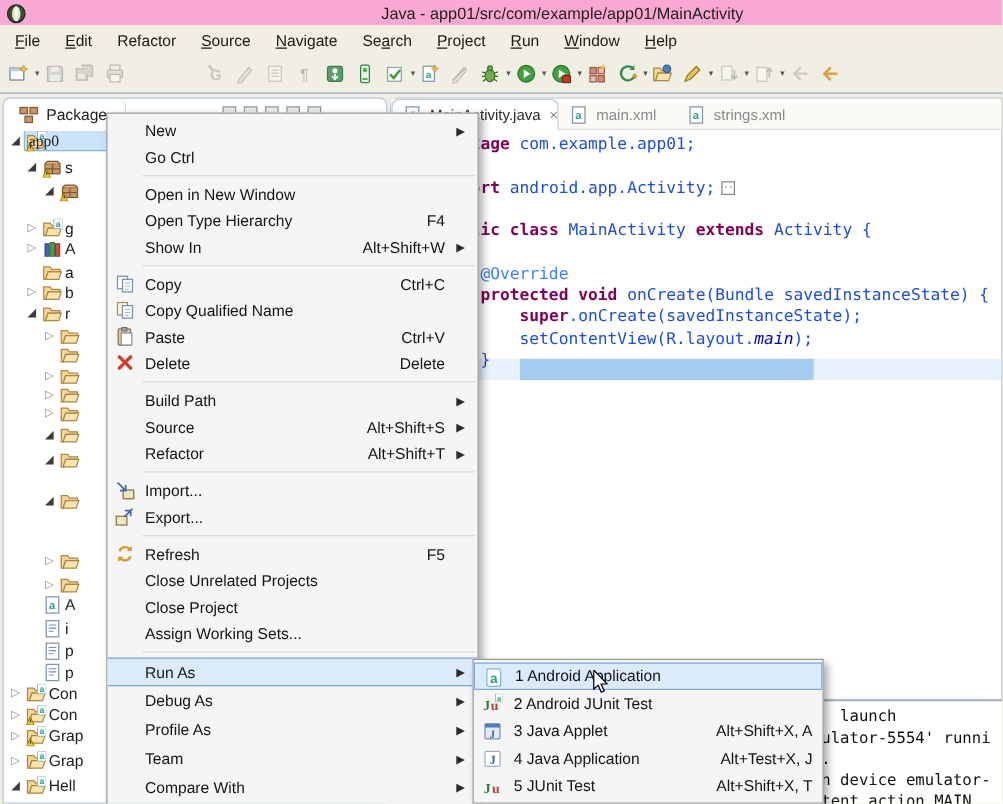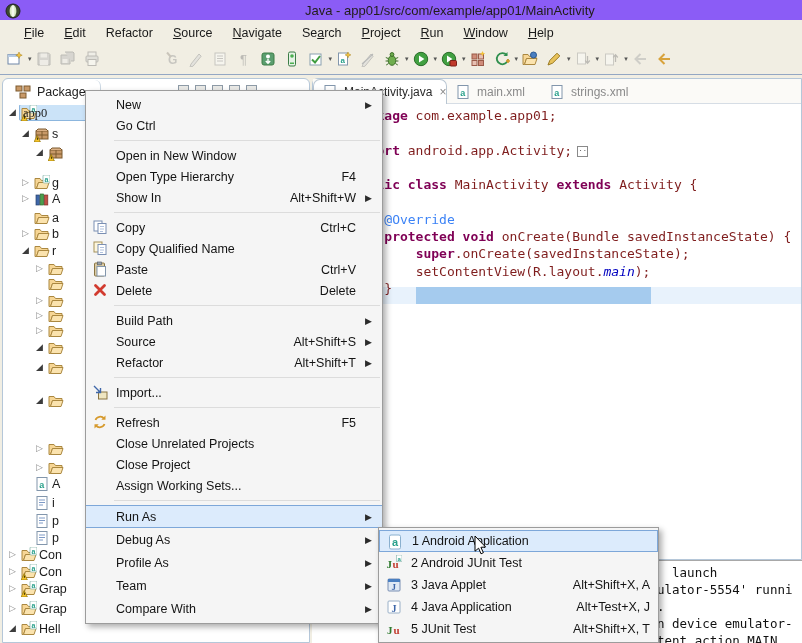--- a/index.html
+++ b/index.html
@@ -1,22 +1,22 @@
 <!DOCTYPE html>
 <html><head>
 <meta charset="utf-8">
 <style>
   html,body{margin:0;padding:0;width:802px;height:643px;overflow:hidden;
     font-family:"Liberation Sans",sans-serif;background:#f1eee3;position:relative;}
   *{box-sizing:border-box;}
   
-  #titlebar{position:absolute;left:0;top:0;width:802px;height:20px;background:#8b5cf6;}
+  #titlebar{position:absolute;left:0;top:0;width:802px;height:20px;background:#f9a8d4;}
   #titlebar .ticon{position:absolute;left:5px;top:3px;width:16px;height:16px;}
   #titlebar .ttext{position:absolute;left:305px;top:3px;font-size:13px;color:#211d18;white-space:nowrap;}
-  #menubar{position:absolute;left:0;top:22px;width:656px;height:22px;background:#f1eee3;display:flex;align-items:center;padding-left:14px;}
+  #menubar{position:absolute;left:0;top:22px;width:656px;height:22px;background:#f1eee3;display:flex;align-items:center;padding-left:2px;}
   .mb-item{font-size:12.5px;color:#1a1a1a;padding:3px 10px;white-space:nowrap;}
   .mb-item u{text-decoration:underline;}
   #toolbar{position:absolute;left:0;top:44px;width:802px;height:31px;background:#f1eee3;
     border-bottom:1px solid #94a7c3;display:flex;align-items:center;padding-left:3px;}
   .tb-btn{width:22px;height:22px;display:flex;align-items:center;justify-content:center;flex:0 0 auto;margin:0 1px;position:relative;}
   .tb-btn.dis{opacity:.42;filter:grayscale(80%);}
   .tb-dd{font-size:7px;color:#555;margin-left:1px;flex:0 0 auto;}
   .tb-spacer{width:56px;flex:0 0 auto;}
   .icn{display:inline-flex;width:16px;height:16px;}
   
@@ -41,21 +41,21 @@
   #ed-tabs{position:absolute;left:0;top:0;right:0;height:25px;background:#fbfaf7;border-bottom:1px solid #d6dde5;display:flex;}
   .ed-tab{height:25px;display:flex;align-items:center;padding:0 8px;font-size:12px;color:#8a8a8a;flex:0 0 auto;}
   .ed-tab .lbl{margin-left:6px;white-space:nowrap;}
   .ed-tab.active{background:#fff;border:1px solid #b9c6d2;border-bottom:none;border-radius:7px 7px 0 0;color:#2b2b2b;}
   .ed-tab .close{margin-left:7px;color:#8a8a8a;font-size:12px;}
   #ed-code{position:absolute;left:0;top:25px;right:0;bottom:0;overflow:hidden;}
   #code-pre{position:absolute;left:40px;top:3px;margin:0;font-family:"DejaVu Sans Mono","Liberation Mono",monospace;
     font-size:13px;line-height:17.3px;color:#000;z-index:3;}
   .tok-kw{color:#7f0055;font-weight:bold;}
   .tok-ann{color:#3b82f6;}
-  .tok-pl{color:#7f1d1d;}
+  .tok-pl{color:#1d4ed8;}
   .tok-field{color:#0000c0;font-style:italic;}
   .fold-box{display:inline-block;width:11px;height:11px;border:1px solid #8a8a8a;background:#fff;
     vertical-align:middle;margin-left:5px;font-size:7px;line-height:9px;text-align:center;color:#555;}
   #cur-line{position:absolute;left:0;right:0;height:17px;background:#e8f2fc;z-index:1;}
   #sel-rect{position:absolute;height:17px;background:#a5cbee;z-index:2;}
   
   #console-view{position:absolute;left:312px;top:560px;right:0;bottom:0;background:#fff;border-top:1px solid #a8a8a8;}
   #console-pre{position:absolute;left:345px;top:3px;margin:0;font-family:"DejaVu Sans Mono","Liberation Mono",monospace;
     font-size:12.5px;line-height:17px;color:#111;white-space:pre;}
   
@@ -708,20 +708,29 @@
     <div class="menu-sep"></div>
     <div class="menu-item">
       <span class="icn mi-icon">
         <svg width="16" height="16" viewBox="0 0 16 16">
           <rect x="6.5" y="8" width="8.5" height="7" fill="#efe6c2" stroke="#8a7440"></rect>
           <path d="M2 2l6.5 6.5M8.5 4v4.5H4" fill="none" stroke="#3f67a9" stroke-width="1.4"></path>
         </svg>
       </span>
       <span class="mi-label">Import...</span>
     </div>
+    <div class="menu-item">
+      <span class="icn mi-icon">
+        <svg width="16" height="16" viewBox="0 0 16 16">
+          <rect x="1" y="8" width="8.5" height="7" fill="#efe6c2" stroke="#8a7440"></rect>
+          <path d="M14 2L7.5 8.5M8 3.5h4.5V8" fill="none" stroke="#3f67a9" stroke-width="1.4"></path>
+        </svg>
+      </span>
+      <span class="mi-label">Export...</span>
+    </div>
     <div class="menu-sep"></div>
     <div class="menu-item">
       <span class="icn mi-icon">
         <svg width="16" height="16" viewBox="0 0 16 16">
           <path d="M3.5 6a5 5 0 0 1 8.6-1.4" fill="none" stroke="#d69a2d" stroke-width="1.8"></path>
           <path d="M13.5 1.5v4.2h-4.2z" fill="#d69a2d"></path>
           <path d="M12.5 10a5 5 0 0 1-8.6 1.4" fill="none" stroke="#d69a2d" stroke-width="1.8"></path>
           <path d="M2.5 14.5v-4.2h4.2z" fill="#d69a2d"></path>
         </svg>
       </span>

